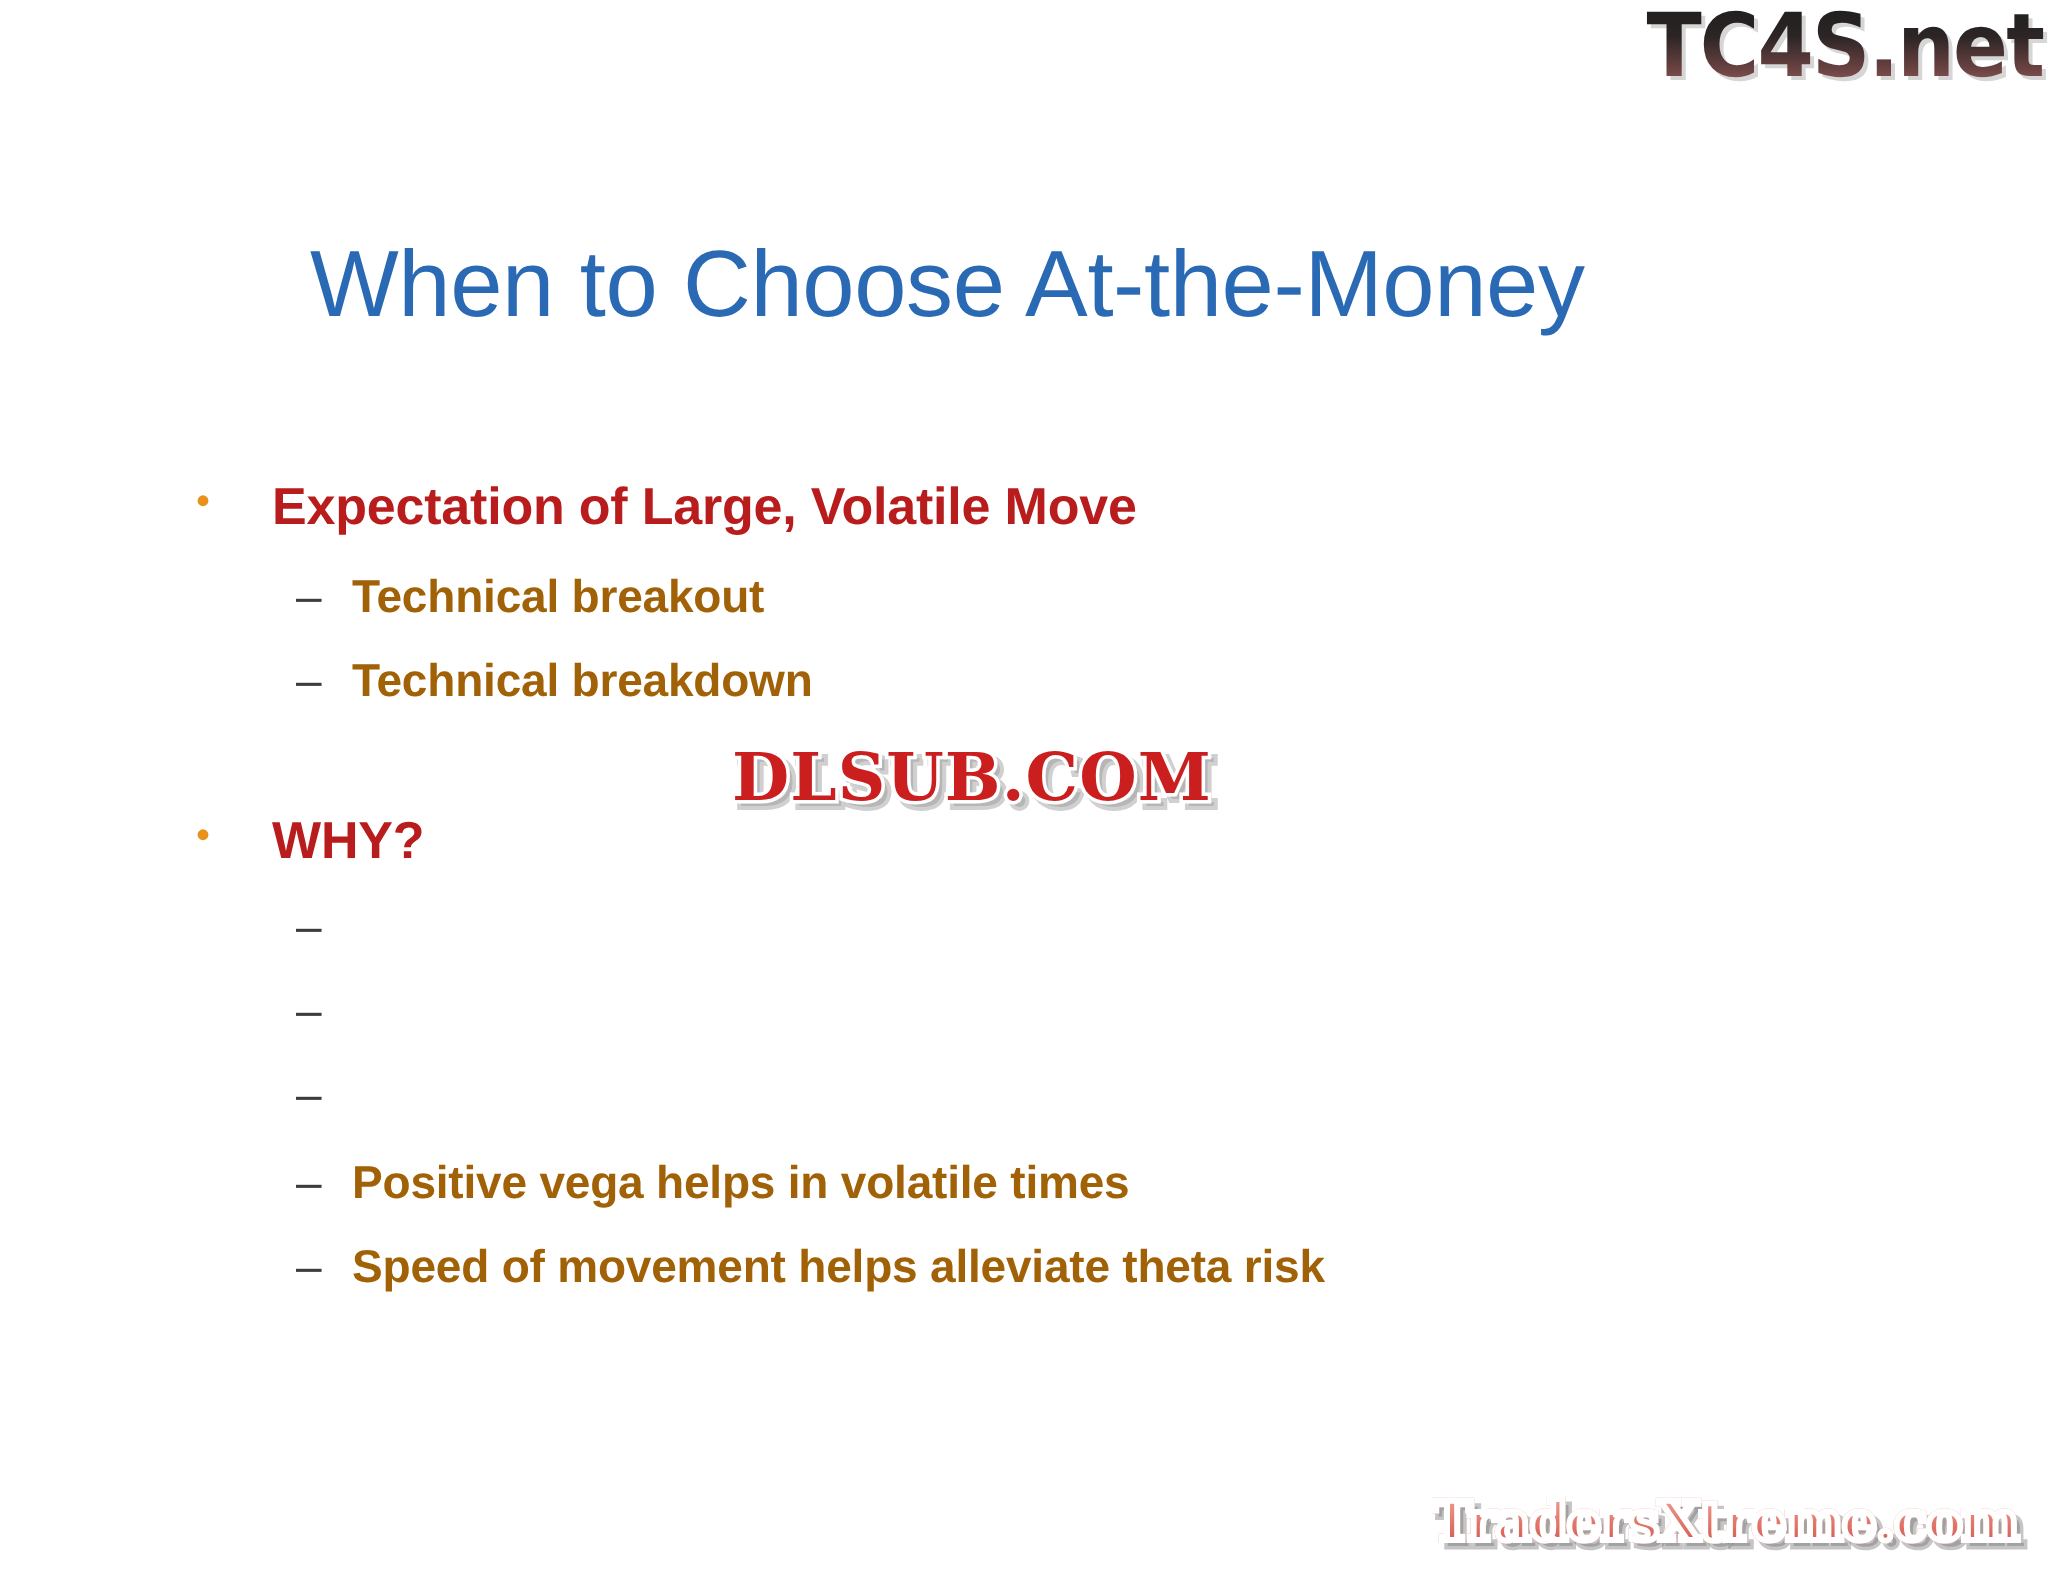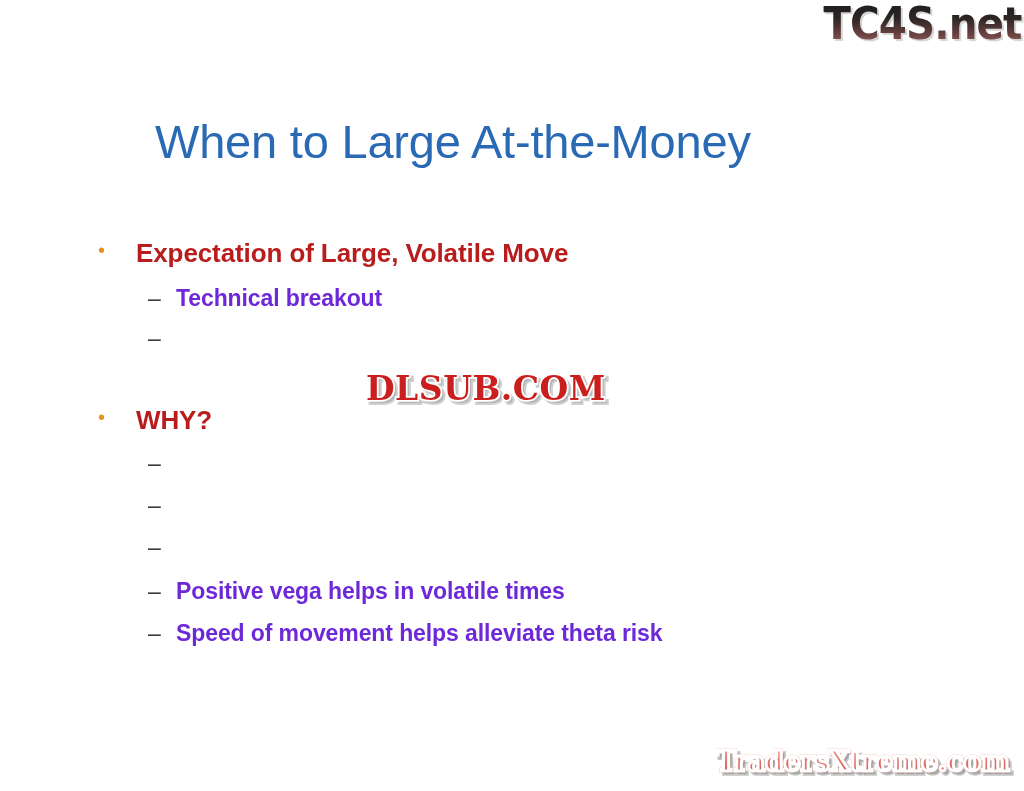--- a/index.html
+++ b/index.html
@@ -73,21 +73,21 @@
     display: inline-block;
     width: 28px;
     color: #3C3C3C;
     font-size: 23px;
     font-weight: 400;
     line-height: 1;
   }
   .lvl2 .btext {
     font-size: 23px;
     font-weight: bold;
-    color: #6d28d9;
+    color: #a16207;
     letter-spacing: -0.1px;
     white-space: nowrap;
   }
   .spacer {
     height: 36px;
   }
 
   
   #wm-tc4s {
     position: absolute;
@@ -186,36 +186,37 @@
   }
 </style>
 </head>
 <body>
 
 <div id="slide">
 
   <div id="wm-tc4s-shadow">TC4S.net</div>
   <div id="wm-tc4s">TC4S.net</div>
 
-  <div id="slide-title">When to Large At-the-Money</div>
+  <div id="slide-title">When to Choose At-the-Money</div>
 
   <div id="body-list">
 
     <div class="bullet-row lvl1">
       <span class="marker">•</span>
       <span class="btext">Expectation of Large, Volatile Move</span>
     </div>
 
     <div class="bullet-row lvl2">
       <span class="marker">–</span>
       <span class="btext">Technical breakout</span>
     </div>
 
     <div class="bullet-row lvl2">
       <span class="marker">–</span>
+      <span class="btext">Technical breakdown</span>
     </div>
 
     <div class="spacer"></div>
 
     <div class="bullet-row lvl1">
       <span class="marker">•</span>
       <span class="btext">WHY?</span>
     </div>
 
     <div class="bullet-row lvl2">

